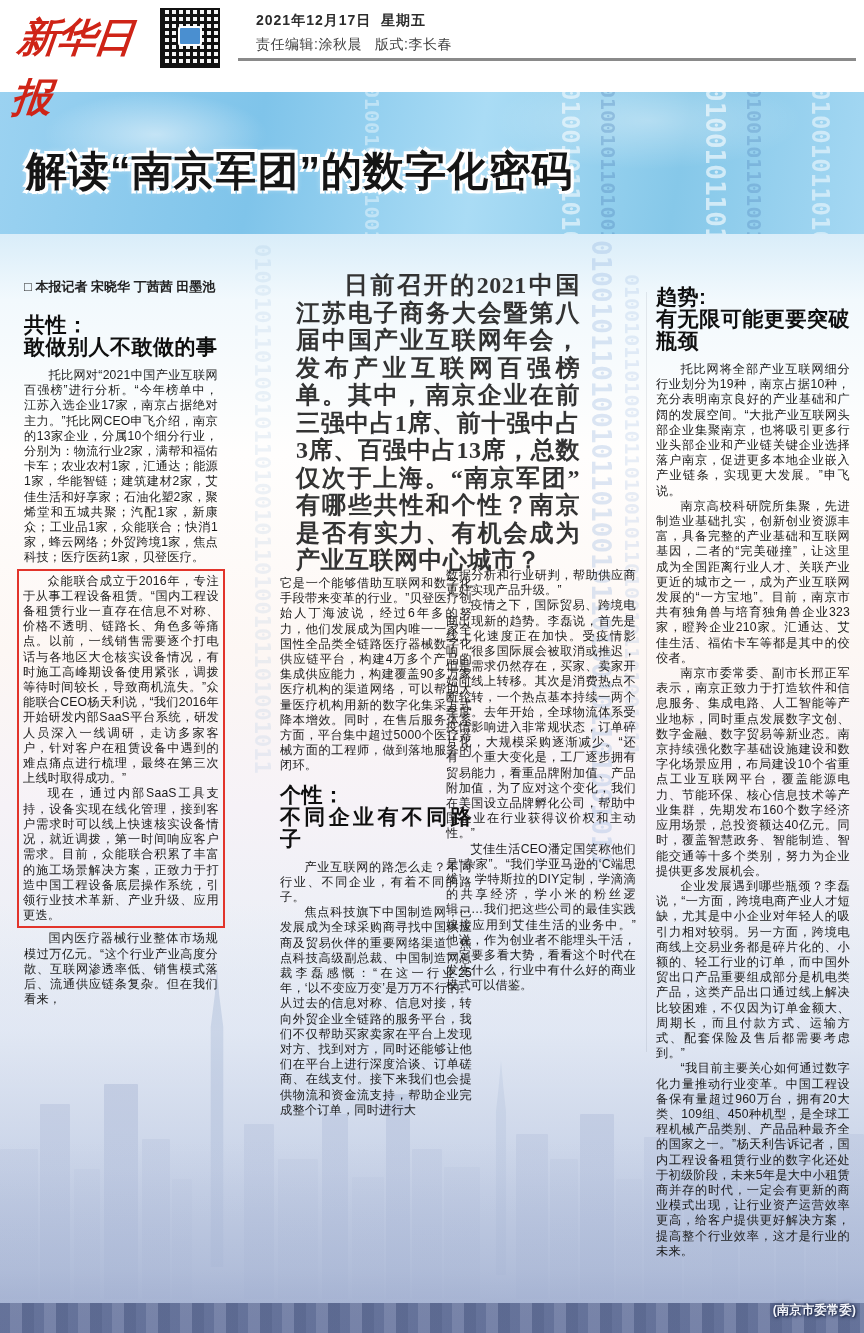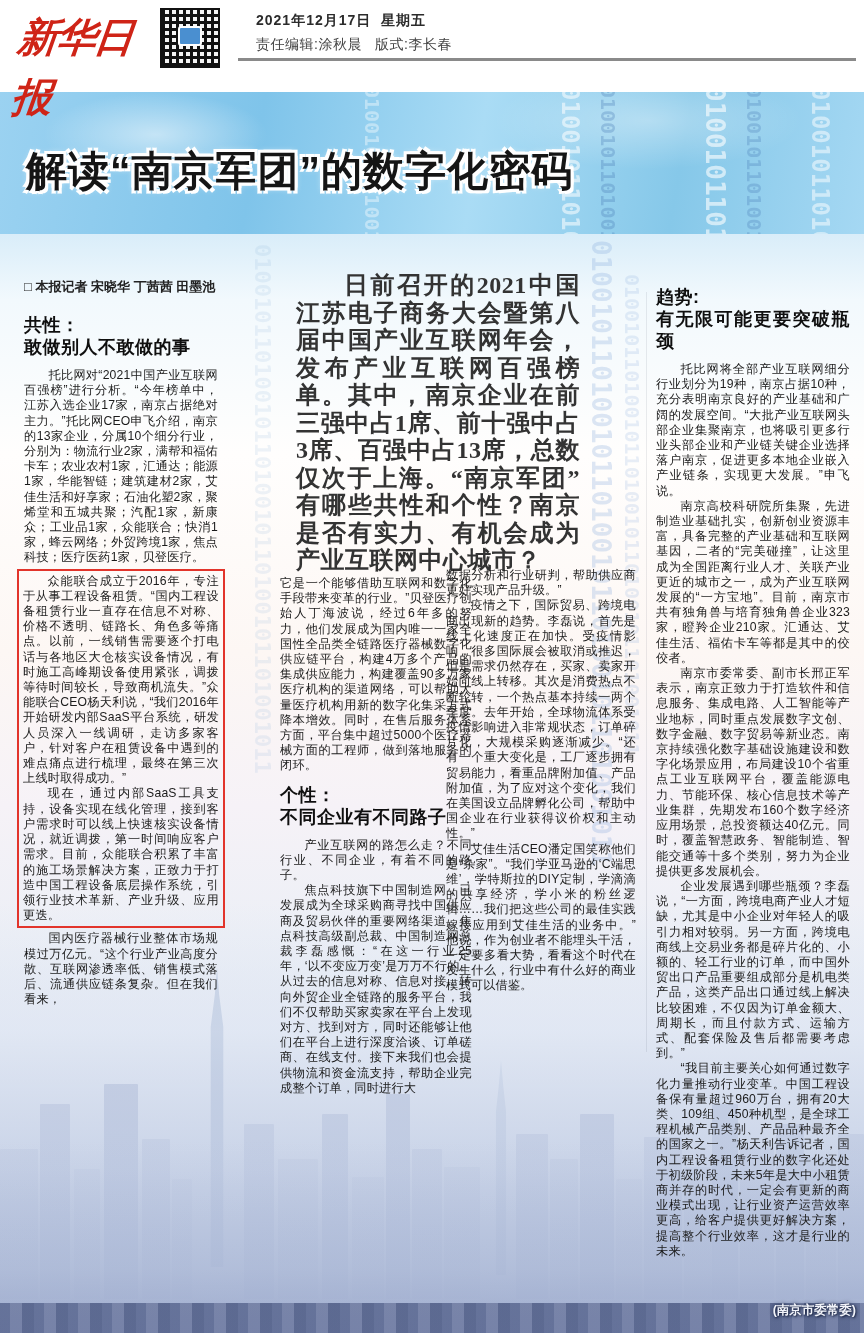--- a/index.html
+++ b/index.html
@@ -46,21 +46,21 @@
      background:linear-gradient(180deg,#d9edf9 0%,#f2f9fd 6%,#fffefd 20%,#fdf7f4 38%,#f6f2f7 52%,#ecEFf6 64%,#e4e9f3 74%,#dde4f0 100%);}
   .content .c1{position:absolute;left:586px;top:6px;height:420px;font-size:26px;color:rgba(120,160,215,.25);}
   .content .c2{position:absolute;left:620px;top:40px;height:380px;font-size:20px;color:rgba(120,160,215,.18);}
   .content .c3{position:absolute;left:250px;top:10px;height:300px;font-size:22px;color:rgba(130,170,215,.14);}
 
   .byline{position:absolute;left:24px;top:44px;width:240px;font-size:13px;font-weight:bold;color:#222;z-index:3;}
 
   .col{position:absolute;z-index:3;font-size:12.2px;line-height:15.2px;color:#1b1b1b;text-align:justify;letter-spacing:.2px;}
   .col p{margin:0;text-indent:2em;}
   .col p.cont{text-indent:0;}
-  .sechead{font-size:18px;line-height:22px;font-weight:900;color:#0f0f0f;letter-spacing:.5px;text-indent:0 !important;}
+  .sechead{font-size:21px;line-height:22px;font-weight:900;color:#0f0f0f;letter-spacing:.5px;text-indent:0 !important;}
   .sechead.sp{margin-top:10px;}
   .gap{height:10px;}
 
   .col1{left:24px;top:80px;width:194px;}
   .intro{left:296px;top:38px;width:284px;z-index:3;position:absolute;
          font-family:"Liberation Serif","DejaVu Serif",serif;font-weight:700;
          font-size:24px;line-height:27.5px;color:#333;text-align:justify;text-indent:2em;letter-spacing:.5px;}
   .col2{left:236px;top:342px;width:192px;margin-left:44px;}
   .col3{left:446px;top:334px;width:190px;}
   .col4{left:656px;top:52px;width:194px;}

